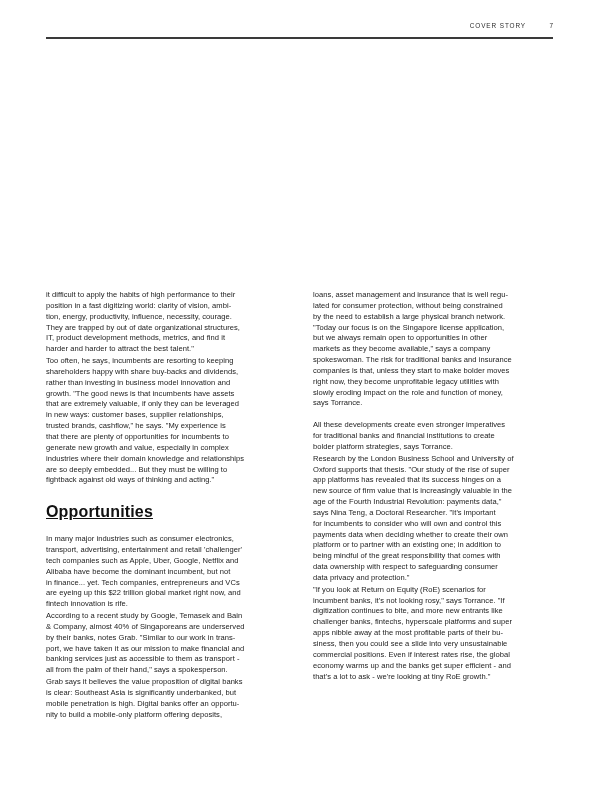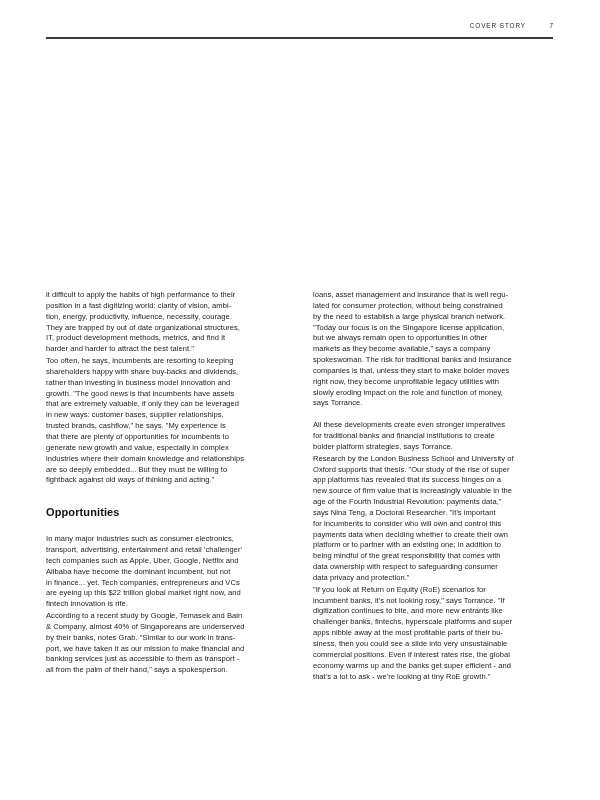--- a/index.html
+++ b/index.html
@@ -86,25 +86,26 @@
 
   .col .para + .para {
     margin-top: 1px;
   }
 
   
   .spacer-sm { height: 10.85px; }
 
   h2.section-heading {
     margin: 0;
-    font-size: 11px;
+    font-size: 16px;
     line-height: 14px;
     font-weight: 700;
     letter-spacing: 0.01em;
     color: #111111;
+    text-decoration: underline;
   }
   .heading-gap-before { height: 19px; }
   .heading-gap-after  { height: 15px; }
 </style>
 </head>
 <body>
 
 <div class="page">
 
   <div class="runhead">
@@ -143,20 +144,24 @@
 Alibaba have become the dominant incumbent, but not
 in finance... yet. Tech companies, entrepreneurs and VCs
 are eyeing up this $22 trillion global market right now, and
 fintech innovation is rife.</div>
       <div class="para">According to a recent study by Google, Temasek and Bain
 &amp; Company, almost 40% of Singaporeans are underserved
 by their banks, notes Grab. "Similar to our work in trans-
 port, we have taken it as our mission to make financial and
 banking services just as accessible to them as transport -
 all from the palm of their hand," says a spokesperson.</div>
+      <div class="para">Grab says it believes the value proposition of digital banks
+is clear: Southeast Asia is significantly underbanked, but
+mobile penetration is high. Digital banks offer an opportu-
+nity to build a mobile-only platform offering deposits,</div>
     </div>
 
     <div class="col">
       <div class="para">loans, asset management and insurance that is well regu-
 lated for consumer protection, without being constrained
 by the need to establish a large physical branch network.
 "Today our focus is on the Singapore license application,
 but we always remain open to opportunities in other
 markets as they become available," says a company
 spokeswoman. The risk for traditional banks and insurance

